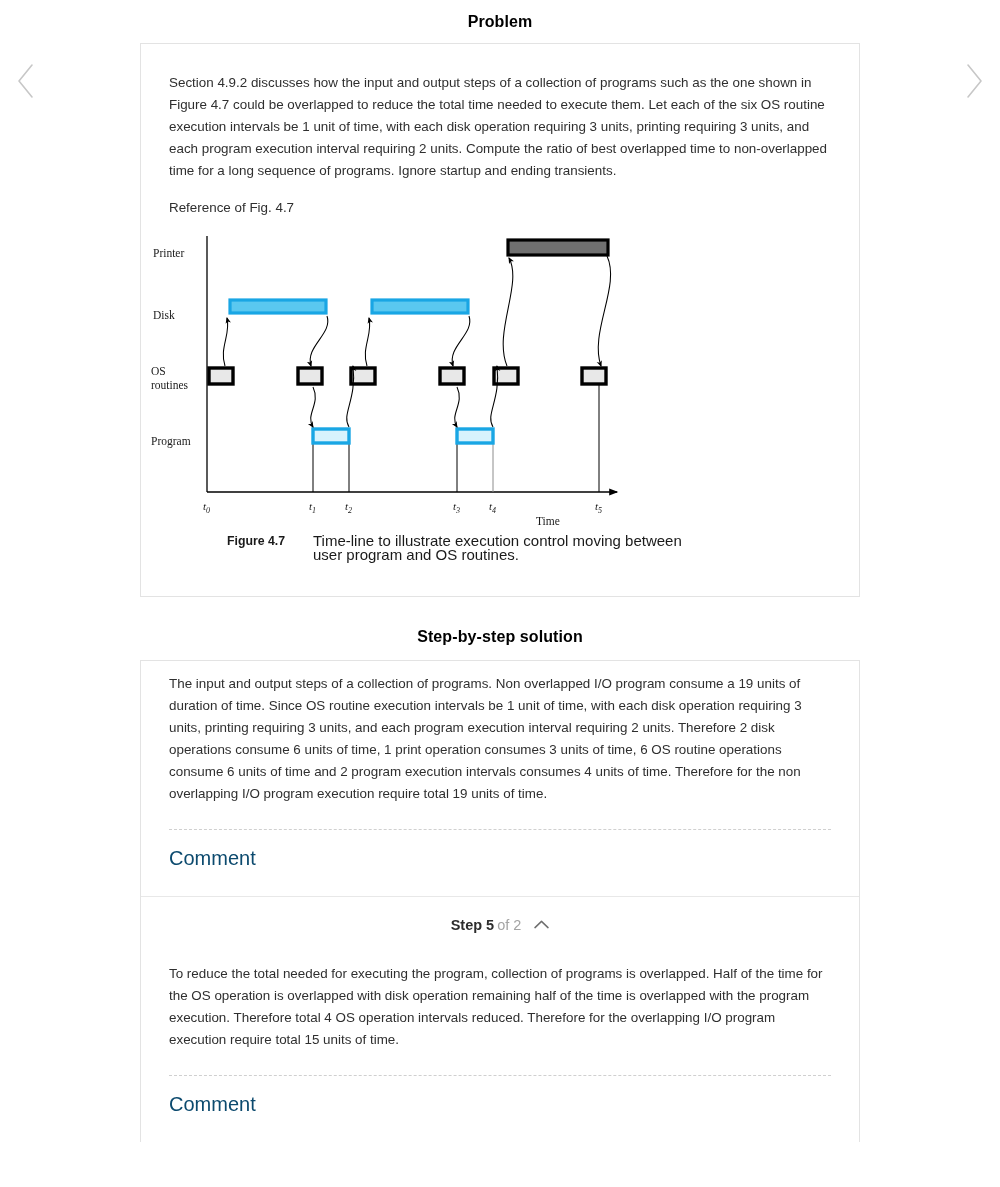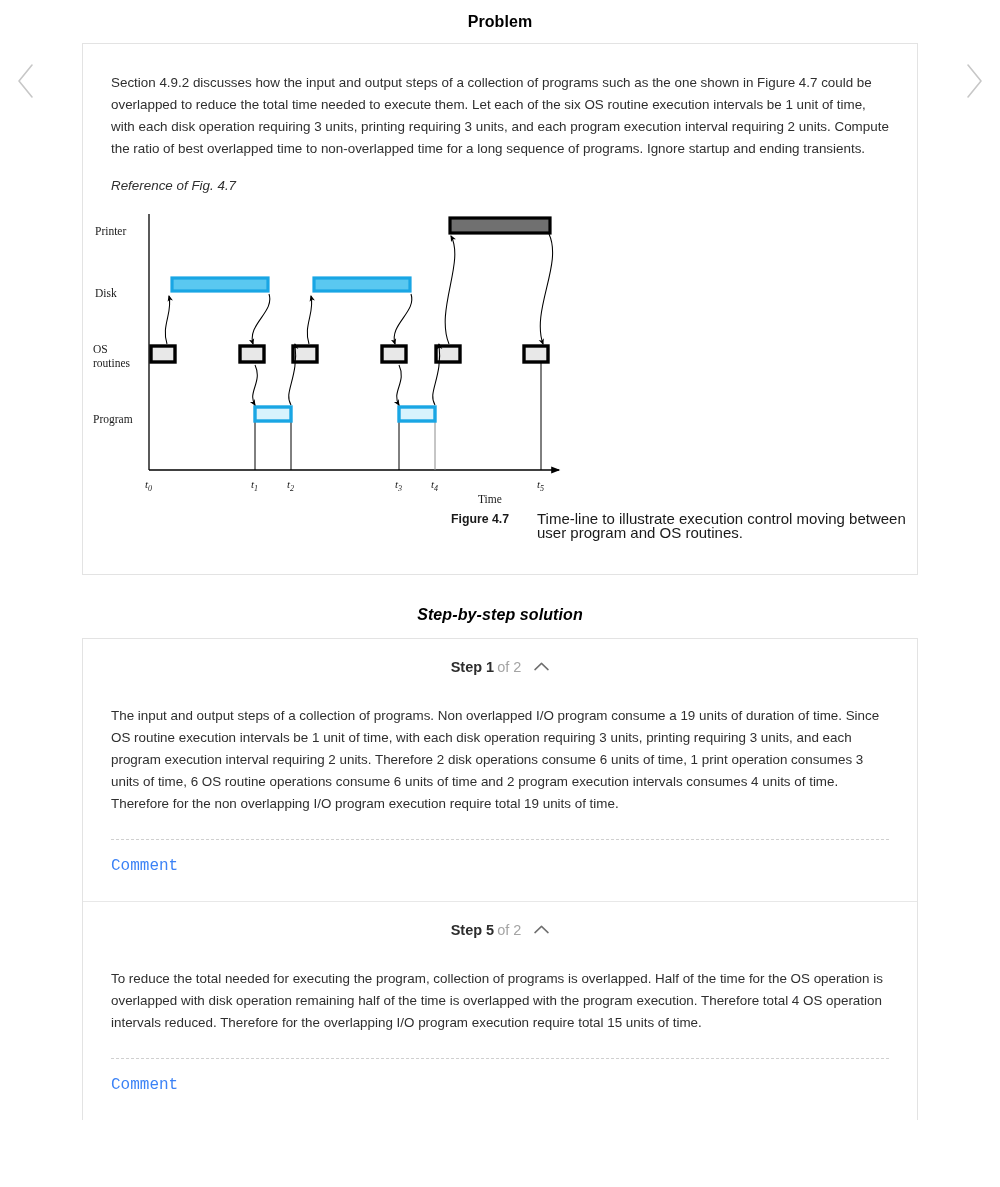--- a/index.html
+++ b/index.html
@@ -21,40 +21,40 @@
   
   .section-title {
     text-align: center;
     font-size: 16px;
     font-weight: bold;
     color: #000000;
     letter-spacing: .1px;
     padding: 12px 0 0 0;
     line-height: 1.2;
   }
-  .section-title.solution { padding-top: 30px; font-style: italic; }
+  .section-title.solution { padding-top: 30px; }
 
   
   .nav-arrow {
     position: absolute;
     top: 62px;
     width: 28px;
     height: 38px;
     color: #c9c9c9;
     cursor: pointer;
     user-select: none;
   }
   .nav-arrow svg { display: block; width: 28px; height: 38px; }
   .nav-prev { left: 12px; }
   .nav-next { right: 12px; }
 
   
   .card {
     margin: 12px auto 0 auto;
-    width: 836px;
+    width: 720px;
     background: #ffffff;
     border: 1px solid #e3e3e3;
   }
   .card.problem { padding: 0 0 34px 0; }
   .card.solution { margin-top: 14px; border-bottom: none; }
 
   .step-block { border-bottom: 1px solid #e8e8e8; }
   .step-block:last-child { border-bottom: none; }
 
   .step-header {
@@ -95,47 +95,44 @@
     color: #2f2f2f;
     margin: 0 0 13px 0;
   }
   .step-body p:last-of-type { margin-bottom: 0; }
 
   .ref-line {
     font-size: 13.4px;
     color: #2f2f2f;
     padding: 16px 28px 0 28px;
     line-height: 20px;
-    font-style: italic;
   }
 
   
   .dotted-sep {
     margin: 24px 28px 0 28px;
     border-top: 1px dashed #d0d0d0;
     height: 0;
   }
   .comment-link {
     display: inline-block;
     padding: 17px 28px 26px 28px;
-    font-size: 16px;
-    color: #3b82f6;
+    font-size: 20px;
+    color: #0c4a6e;
     cursor: pointer;
-    font-family: Liberation Mono, monospace;
   }
 
   
   .figure-wrap { padding: 10px 0 0 0; }
   .figure-svg { display: block; }
 
   .fig-caption {
     display: flex;
     padding: 6px 0 0 86px;
     font-family: "Liberation Sans", sans-serif;
-    justify-content: flex-end;
   }
   .fig-caption-label {
     font-size: 12.3px;
     font-weight: bold;
     color: #1a1a1a;
     white-space: nowrap;
     width: 86px;
     flex: none;
   }
   .fig-caption-text {
@@ -257,28 +254,20 @@
         <span class="fig-caption-text">Time-line to illustrate execution control moving between user program and OS routines.</span>
       </div>
     </div>
   </div>
 
   <div class="section-title solution">Step-by-step solution</div>
 
   <div class="card solution">
 
     <div class="step-block">
-      <div class="step-header">
-        <span class="step-num">Step 1</span><span class="step-of">of 2</span>
-        <span class="chev">
-          <svg width="15" height="9" viewBox="0 0 15 9">
-            <path d="M1 7.6 L7.5 1.4 L14 7.6" fill="none" stroke="#6f6f6f" stroke-width="1.5" stroke-linecap="round" stroke-linejoin="round"></path>
-          </svg>
-        </span>
-      </div>
 
       <div class="step-body">
         <p>The input and output steps of a collection of programs. Non overlapped I/O program consume a 19 units of duration of time. Since OS routine execution intervals be 1 unit of time, with each disk operation requiring 3 units, printing requiring 3 units, and each program execution interval requiring 2 units. Therefore 2 disk operations consume 6 units of time, 1 print operation consumes 3 units of time, 6 OS routine operations consume 6 units of time and 2 program execution intervals consumes 4 units of time. Therefore for the non overlapping I/O program execution require total 19 units of time.</p>
       </div>
 
       <div class="dotted-sep"></div>
       <span class="comment-link">Comment</span>
     </div>
 
     <div class="step-block">

